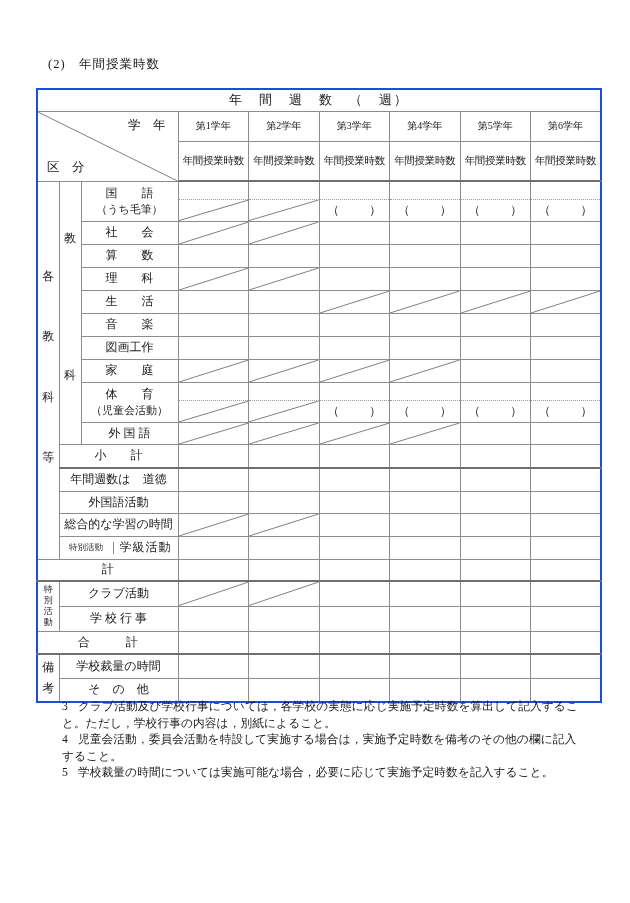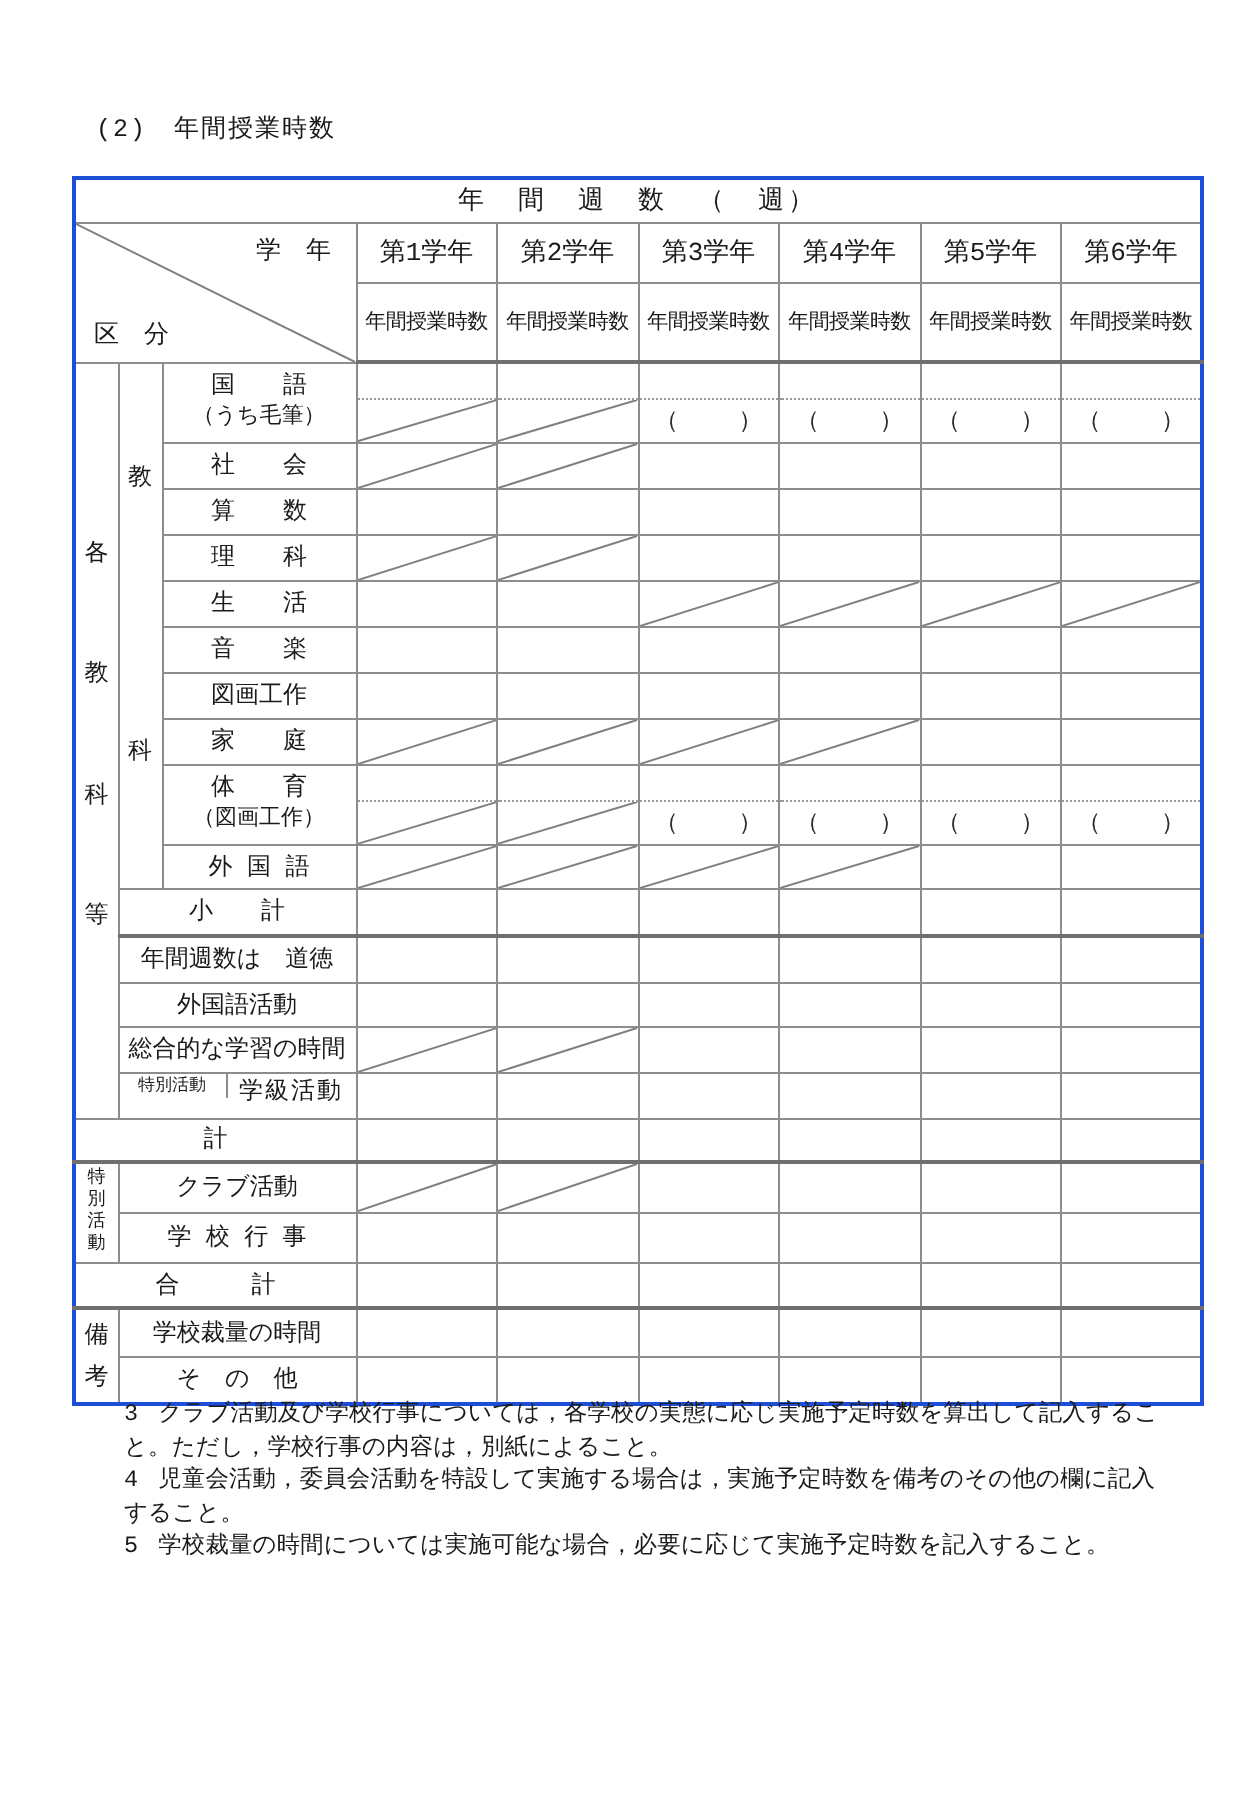--- a/index.html
+++ b/index.html
@@ -1,57 +1,57 @@
 <!DOCTYPE html>
 <html><head>
 <meta charset="utf-8">
 <style>
   html,body { margin:0; padding:0; background:#ffffff; }
   .page {
     position:relative; width:630px; height:903px; background:#ffffff;
-    font-family:Liberation Mono, monospace; color:#1a1a1a;
+    font-family:Liberation Serif, serif; color:#1a1a1a;
     overflow:hidden;
   }
   .doc-title { position:absolute; left:48px; top:56px; font-size:12.5px; letter-spacing:1px; }
 
   table.hours {
     position:absolute; left:36px; top:88px; width:564px;
     border-collapse:collapse; table-layout:fixed;
     border:2px solid #1d4ed8;
   }
   td { border:1px solid #8c8c8c; padding:0; position:relative; text-align:center; vertical-align:middle; font-size:12px; }
 
   tr.hr1 { height:22px; } tr.hr2 { height:30px; } tr.hr3 { height:40px; }
   tr.r40 { height:40px; } tr.r25 { height:25px; } tr.r24 { height:24px; }
   tr.r23 { height:23px; } tr.r22 { height:22px; }
   tr.thickb > td { border-bottom:2px solid #6f6f6f; }
 
   .th-top { font-size:13px; letter-spacing:2px; }
-  .gh { font-size:13px; }
+  .gh { font-size:10px; }
   .sh { font-size:10.5px; letter-spacing:-0.3px; }
 
   .corner { overflow:hidden; }
   .corner-svg { position:absolute; inset:0; width:100%; height:100%; display:block; }
   .corner-svg line, .diag-svg line { stroke:#808080; stroke-width:1; }
   .c-tr { position:absolute; top:5px; right:12px; font-size:12.5px;text-align:right; }
   .c-bl { position:absolute; bottom:5px; left:9px; font-size:12.5px; }
 
   .vstrip { font-size:12px; }
   .vflex { position:absolute; inset:0; display:flex; flex-direction:column; align-items:center; }
   .vf-outer { justify-content:space-between; padding:86px 0 92px 0; box-sizing:border-box; }
   .vf-inner { justify-content:space-between; padding:48px 0 60px 0; box-sizing:border-box; }
   .vf-tok { justify-content:center; font-size:9px; line-height:11px; }
   .vf-biko { justify-content:space-evenly; font-size:12px; }
 
   .lbl { font-size:12px; }
   .l2 { line-height:1.3; }
   .l2 .sub { display:block; font-size:11px; }
   .lbl-left { text-align:center; }
 
-  .gk-flex { position:absolute; inset:0; display:flex; align-items:flex-start; }
+  .gk-flex { position:absolute; inset:0; display:flex; align-items:center; }
   .gk-small { width:45%; border-right:1px solid #8c8c8c; display:flex; align-items:center; justify-content:center; font-size:8.5px; }
   .gk-main { flex:1; display:flex; align-items:center; justify-content:center; font-size:12px; letter-spacing:1px; }
 
   td.gc { padding:0; }
   .cw { position:absolute; inset:0; }
   .diag-svg { position:absolute; inset:0; width:100%; height:100%; display:block; }
   .split { display:flex; flex-direction:column; }
   .sp-top { height:44%; }
   .sp-bot { flex:1; border-top:1px dotted #9a9a9a; position:relative;
             display:flex; align-items:center; justify-content:center; gap:30px; font-size:12px; color:#2a2a2a; }
@@ -381,21 +381,21 @@
             <div class="cw"></div>
           </td>
           <td class="gc">
             <div class="cw"></div>
           </td>
         </tr>
     <tr class="r40">
       <td class="lbl">
         <div class="l2">
           <span>体　　育</span>
-          <span class="sub">（図画工作）</span>
+          <span class="sub">（児童会活動）</span>
         </div>
       </td>
     <td class="gc">
             <div class="cw split">
               <div class="sp-top"></div>
               <div class="sp-bot">
                 <svg viewBox="0 0 100 100" preserveAspectRatio="none" class="diag-svg">
                   <line x1="0" y1="100" x2="100" y2="0" vector-effect="non-scaling-stroke"></line>
                 </svg>
               </div>

